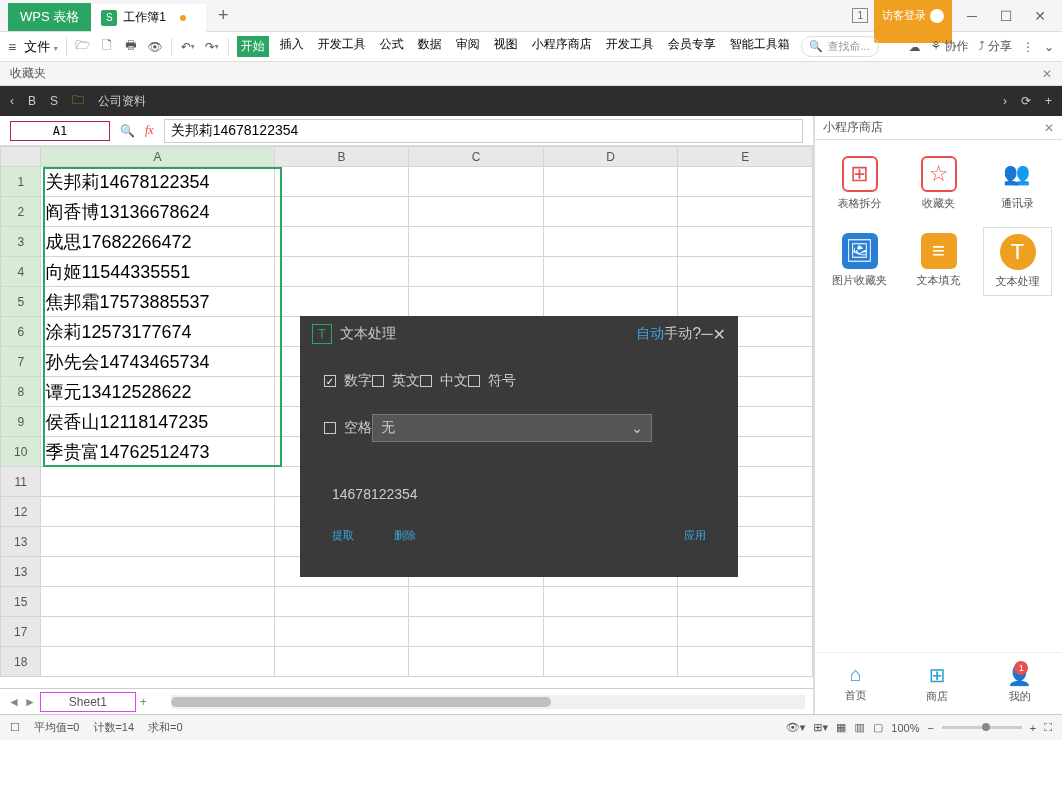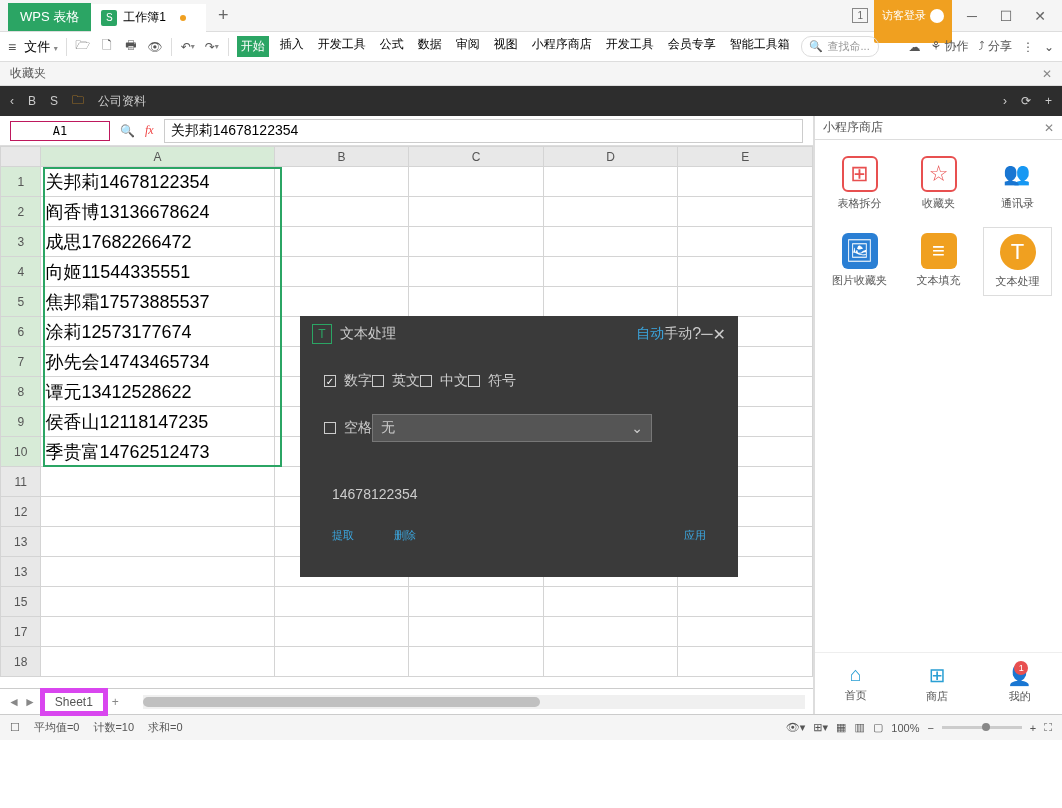--- a/index.html
+++ b/index.html
@@ -68,21 +68,21 @@
 .ico-text { background: #f0a020; color: #fff; }
 .ico-txt-proc { background: #f0a020; color: #fff; border-radius: 50%; }
 
 .side-bottom { margin-top: auto; display: flex; justify-content: space-around; padding: 10px 0; border-top: 1px solid #eee; }
 .bottom-tab { display: flex; flex-direction: column; align-items: center; gap: 2px; font-size: 11px; color: #555; position: relative; }
 .bottom-ico { font-size: 20px; color: #2a9fd4; }
 .bottom-tab .badge { position: absolute; top: -2px; right: 4px; width: 14px; height: 14px; background: #e85050; color: #fff; border-radius: 50%; font-size: 9px; display: flex; align-items: center; justify-content: center; }
 
 .sheet-tabs { height: 26px; display: flex; align-items: center; border-top: 1px solid #ccc; padding: 0 8px; gap: 4px; font-size: 12px; color: #555; }
 .sheet-tab-arrow { color: #888; }
-.sheet-tab-name { border: 5px solid #d946ef; padding: 2px 10px; }
+.sheet-tab-name { border: 1px solid #d946ef; padding: 2px 28px; }
 .sheet-plus { color: #888; }
 .scrollbar-h { flex: 1; height: 14px; background: #f0f0f0; margin-left: 20px; position: relative; }
 .scrollbar-thumb { position: absolute; left: 0; top: 2px; width: 60%; height: 10px; background: #c0c0c0; border-radius: 5px; }
 
 .statusbar { height: 26px; background: #f5f5f5; border-top: 1px solid #ccc; display: flex; align-items: center; padding: 0 10px; gap: 14px; font-size: 11px; color: #555; }
 .status-right { margin-left: auto; display: flex; align-items: center; gap: 8px; }
 .zoom-slider { width: 80px; height: 3px; background: #ccc; position: relative; }
 .zoom-thumb { position: absolute; left: 50%; top: -3px; width: 8px; height: 8px; background: #888; border-radius: 50%; }
 
 .popup { position: absolute; left: 300px; top: 316px; width: 438px; background: #3a3a3a; color: #ccc; font-size: 14px; }
@@ -396,21 +396,21 @@
           <span class="badge">1</span>
           <span>我的</span>
         </div>
     </div>
   </div>
 </div>
 
 <div class="statusbar">
   <span>☐</span>
   <span>平均值=0</span>
-  <span>计数=10</span>
+  <span>计数=14</span>
   <span>求和=0</span>
   <div class="status-right">
     <span>👁▾</span>
     <span>⊞▾</span>
     <span>▦</span>
     <span>▥</span>
     <span>▢</span>
     <span>100%</span>
     <span>−</span>
     <div class="zoom-slider">

